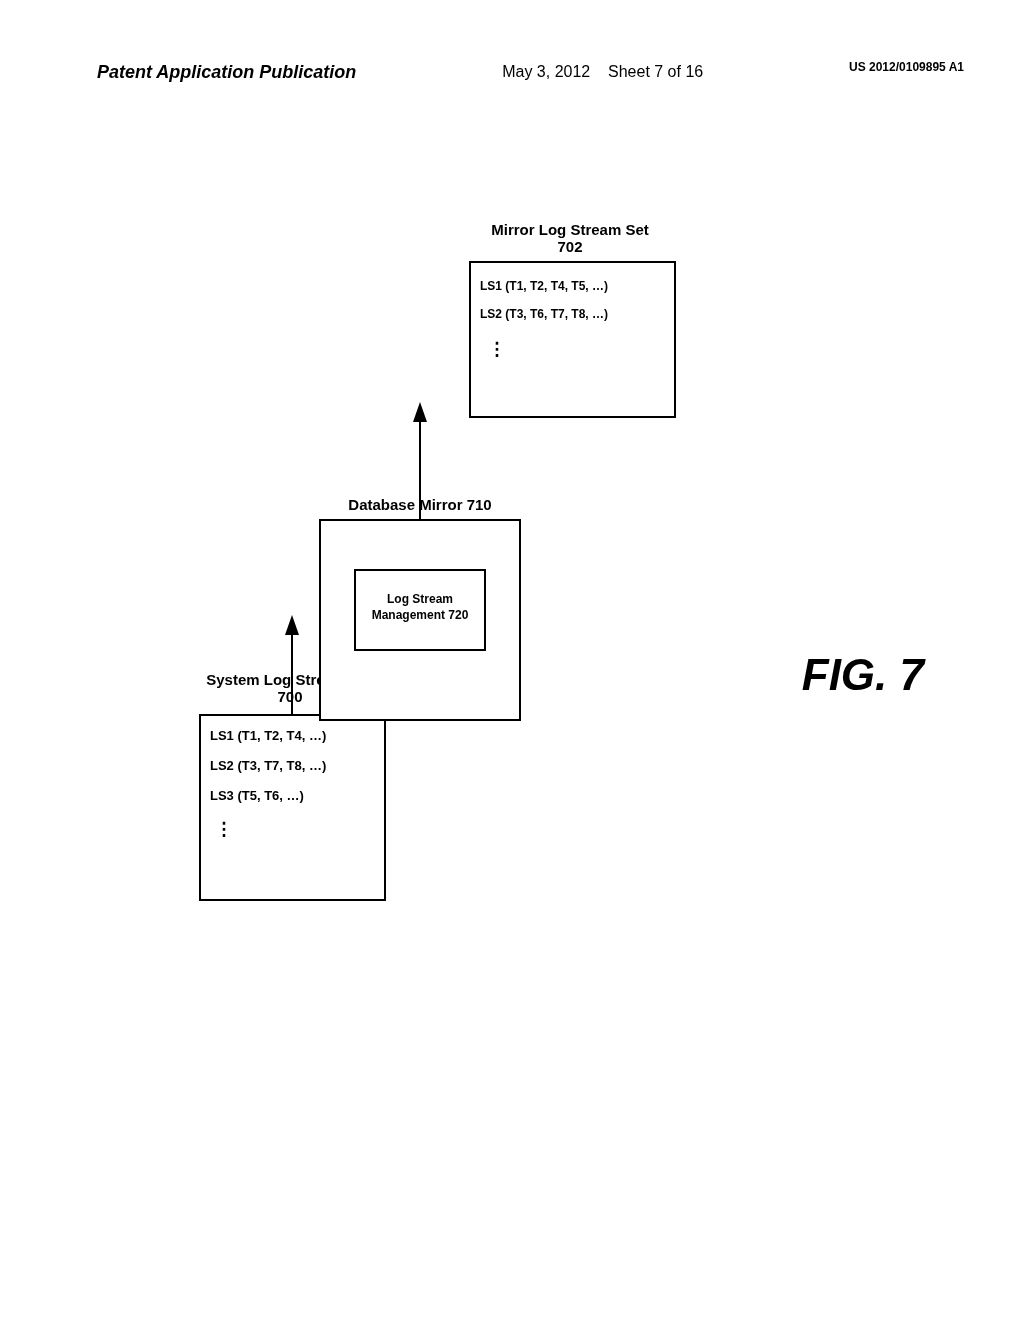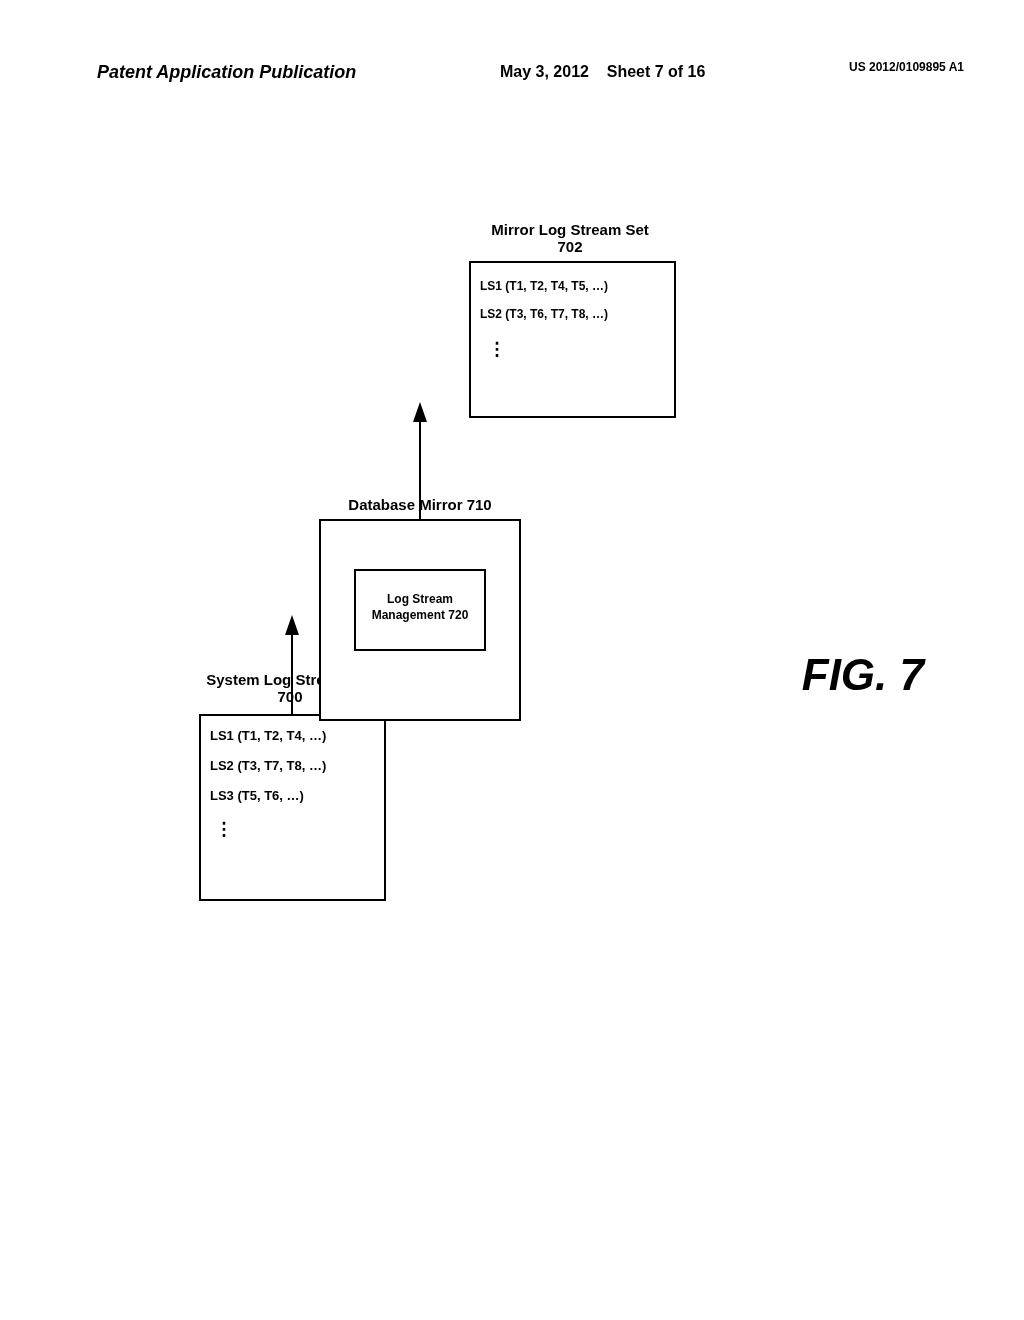--- a/index.html
+++ b/index.html
@@ -36,21 +36,20 @@
       font-size: 18px;
       font-weight: bold;
       font-style: italic;
       line-height: 1.4;
     }
 
     .header-center {
       font-size: 16px;
       text-align: center;
       line-height: 1.5;
-      font-weight: bold;
     }
 
     .header-right {
       font-size: 12px;
       font-weight: bold;
       text-align: right;
     }
 
     
     .diagram-svg-container {

